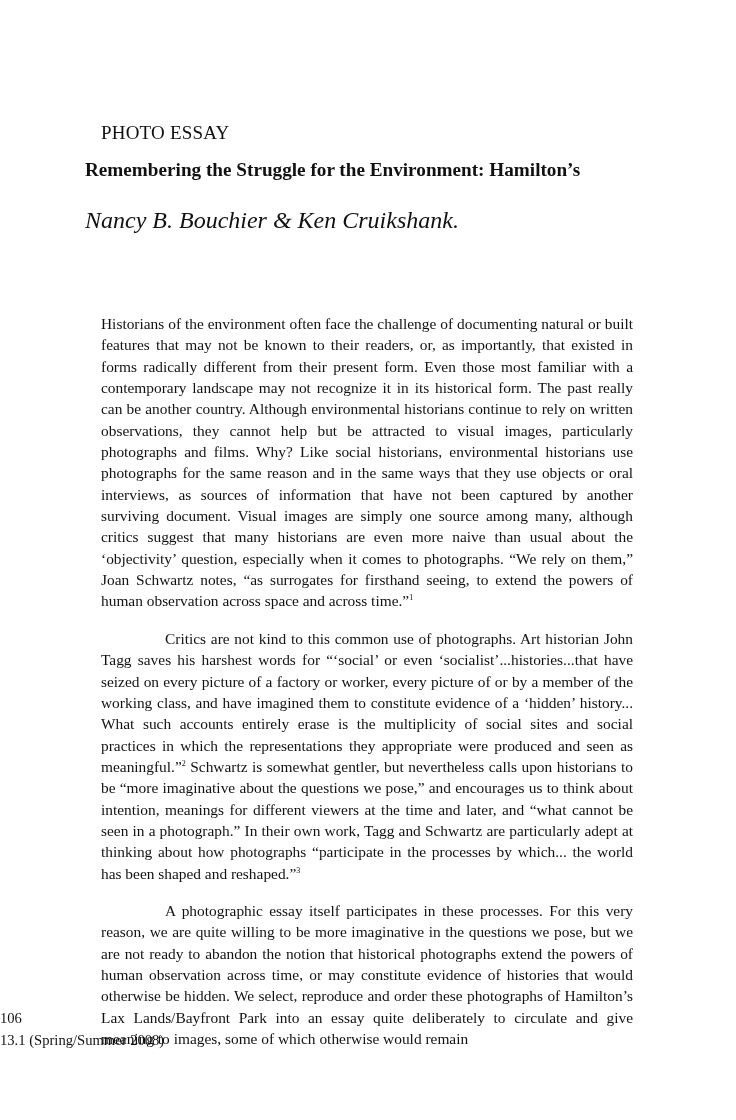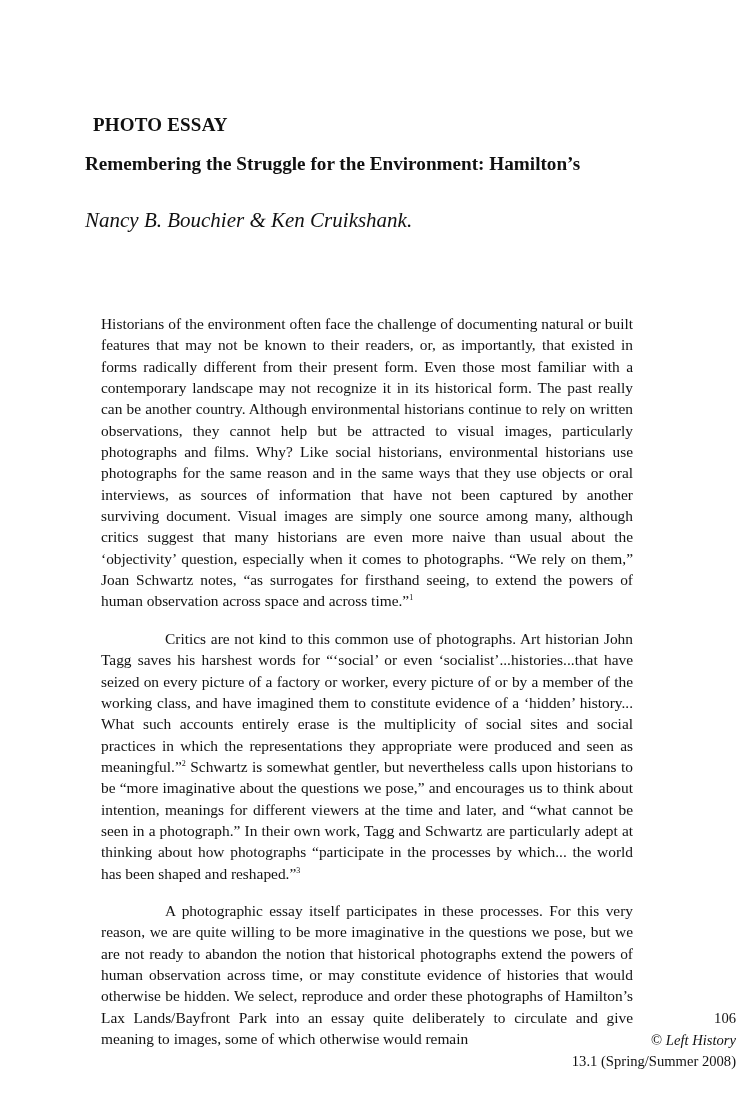--- a/index.html
+++ b/index.html
@@ -18,39 +18,39 @@
     .page {
       position: absolute;
       left: 0; top: 0;
       width: 736px; height: 1120px;
     }
     .section-label {
       position: absolute;
       left: 85px;
       top: 106px;
       font-size: 19px;
-      font-weight: bold;
+      font-weight: normal;
       letter-spacing: 0.2px;
-      margin: 8px;
+      margin: 16px;
     }
     .title {
       position: absolute;
       left: 85px;
-      top: 151px;
+      top: 157px;
       width: 570px;
       font-size: 19.2px;
       font-weight: bold;
       line-height: 25px;
       margin: 0;
     }
     .authors {
       position: absolute;
       left: 85px;
       top: 208px;
-      font-size: 21px;
+      font-size: 24px;
       font-style: italic;
       line-height: 25px;
       margin: 0;
     }
     .body-text {
       position: absolute;
       left: 85px;
       top: 297px;
       width: 564px;
       font-size: 15.4px;
@@ -71,21 +71,21 @@
       vertical-align: 6px;
     }
     .footer-line {
       display: block;
     }
     .footer-block {
       position: absolute;
       left: 0;
       top: 1008px;
       width: 736px;
-      text-align: right;
+      text-align: left;
       font-size: 14.6px;
       line-height: 21.5px;
     }
     .journal-name { font-style: italic; }
   </style>
 </head>
 <body>
 
 <div class="page">
 
@@ -98,17 +98,16 @@
   <p class="authors">Nancy B. Bouchier &amp; Ken Cruikshank.</p>
 
   <div class="body-text">
     <p><span>Historians of the environment often face the challenge of documenting natural or built features that may not be known to their readers, or, as importantly, that exist­ed in forms radically different from their present form.  Even those most familiar with a contemporary landscape may not recognize it in its historical form.  The past really can be another country.  Although environmental historians continue to rely on written observations, they cannot help but be attracted to visual images, particularly photographs and films.  Why?  Like social historians, environmental historians use photographs for the same reason and in the same ways that they use objects or oral interviews, as sources of information that have not been captured by another surviving document.  Visual images are simply one source among many, although critics suggest that many historians are even more naive than usual about the ‘objectivity’ question, especially when it comes to photographs.  “We rely on them,” Joan Schwartz notes, “as surrogates for firsthand seeing, to extend the powers of human observation across space and across time.”</span><sup>1</sup></p>
     <p class="indent"><span>Critics are not kind to this common use of photographs.  Art historian John Tagg saves his harshest words for “‘social’ or even ‘socialist’...histories...that have seized on every picture of a factory or worker, every picture of or by a mem­ber of the working class, and have imagined them to constitute evidence of a ‘hid­den’ history... What such accounts entirely erase is the multiplicity of social sites and social practices in which the representations they appropriate were produced and seen as meaningful.”</span><sup>2</sup><span>  Schwartz is somewhat gentler, but nevertheless calls upon historians to be “more imaginative about the questions we pose,” and encourages us to think about intention, meanings for different viewers at the time and later, and “what cannot be seen in a photograph.”   In their own work, Tagg and Schwartz are particularly adept at thinking about how photographs “partici­pate in the processes by which... the world has been shaped and reshaped.”</span><sup>3</sup></p>
     <p class="indent"><span>A photographic essay itself participates in these processes.  For this very reason, we are quite willing to be more imaginative in the questions we pose, but we are not ready to abandon the notion that historical photographs extend the powers of human observation across time, or may constitute evidence of histories that would otherwise be hidden.  We select, reproduce and order these photo­graphs of Hamilton’s Lax Lands/Bayfront Park into an essay quite deliberately to circulate and give meaning to images, some of which otherwise would remain</span></p>
   </div>
 
   <div class="footer-block">
     <span class="footer-line">106</span>
-    <span class="footer-line"><span>©</span> <span class="journal-name">Left History</span></span>
     <span class="footer-line">13.1 (Spring/Summer 2008)</span>
   </div>
 
 </div>
 
 </body></html>

